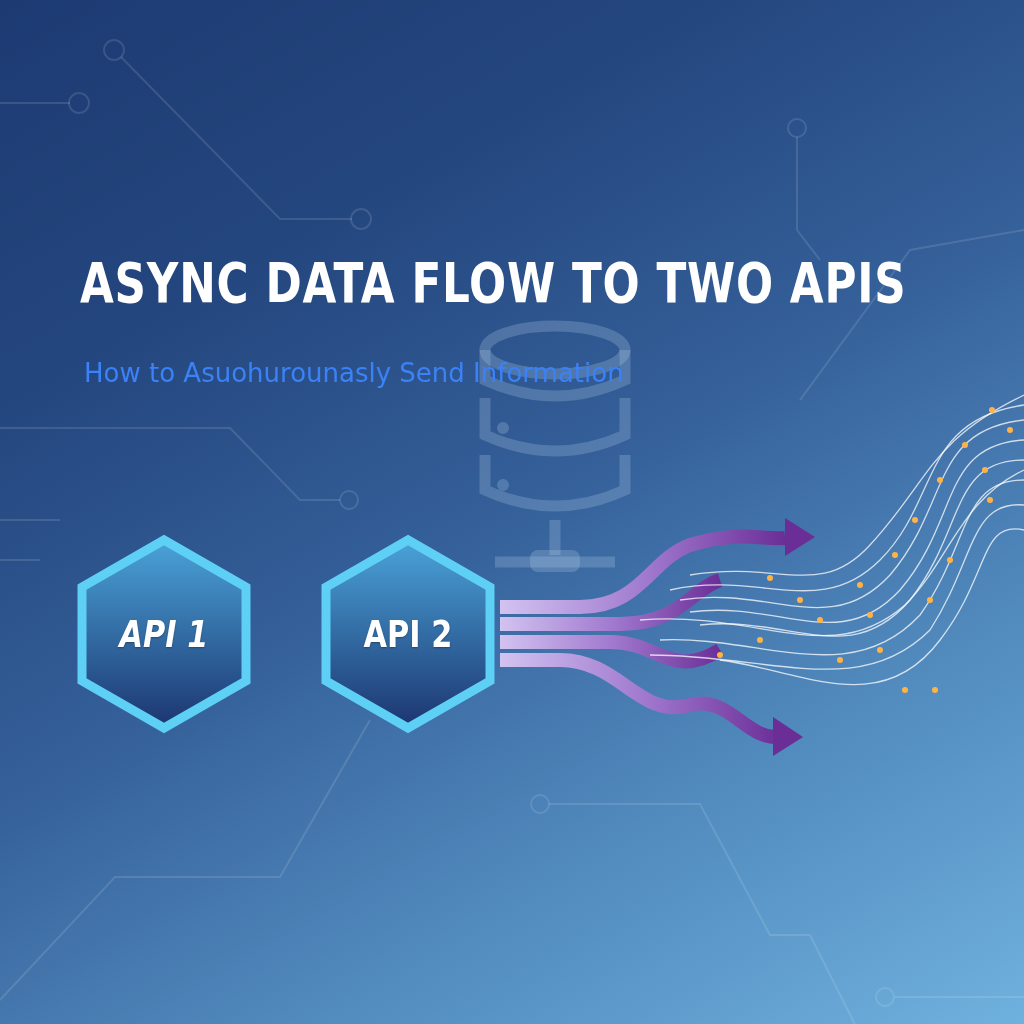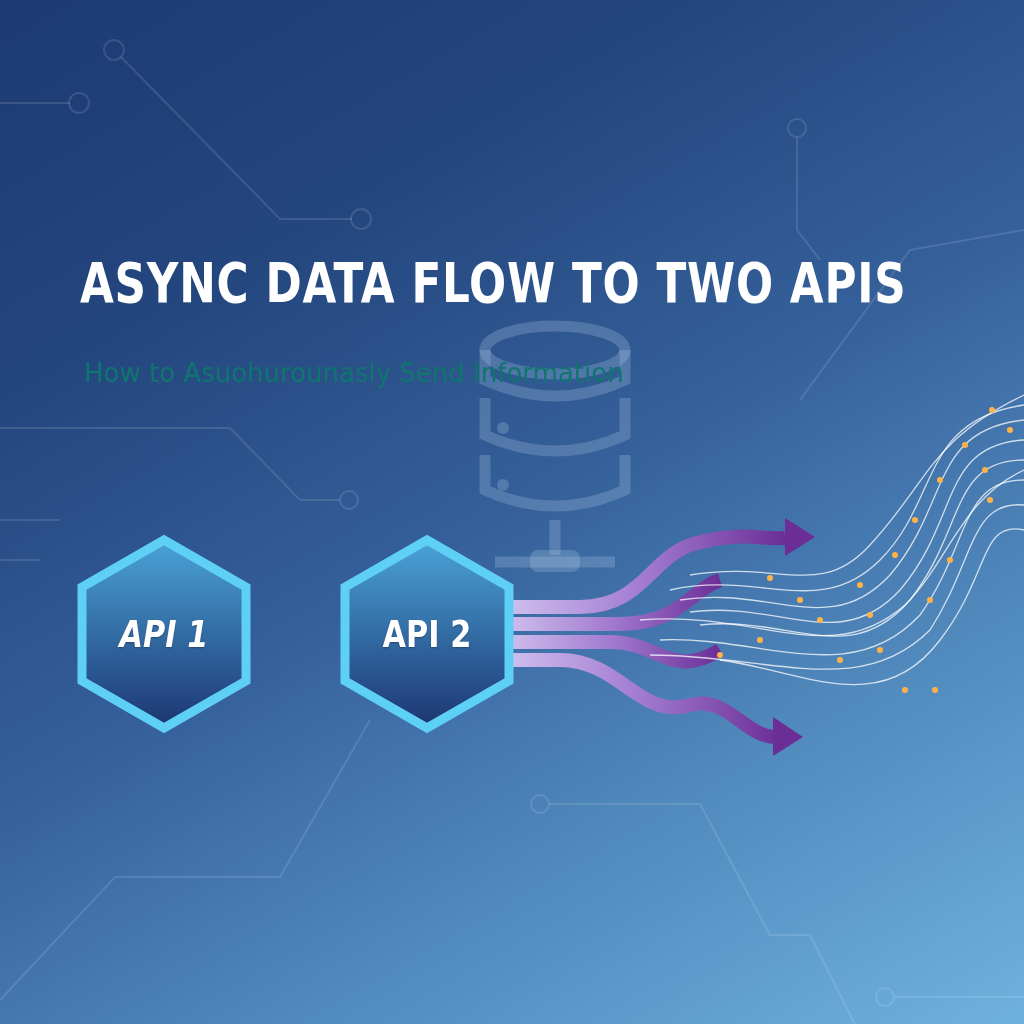--- a/index.html
+++ b/index.html
@@ -3,21 +3,21 @@
 <meta charset="utf-8">
 <style>
   html,body{margin:0;padding:0;}
   body{width:1024px;height:1024px;overflow:hidden;position:relative;
     background:linear-gradient(150deg,#1d3a73 0%,#24467e 25%,#35609a 50%,#4f87bb 72%,#6fb1de 100%);
     font-family:"Liberation Sans",sans-serif;}
   .layer{position:absolute;left:0;top:0;width:1024px;height:1024px;}
   .title{position:absolute;left:80px;top:250px;margin:0;color:#ffffff;
     font-family:"DejaVu Sans",sans-serif;font-weight:bold;font-size:56px;letter-spacing:1px;
     transform:scaleX(0.78);transform-origin:left center;white-space:nowrap;}
-  .subtitle{position:absolute;left:84px;top:358px;margin:0;color:#0f766e;
+  .subtitle{position:absolute;left:84px;top:358px;margin:0;color:#3b82f6;
     font-family:"DejaVu Sans",sans-serif;font-size:26px;white-space:nowrap;}
   .hex{position:absolute;width:176px;height:200px;}
   .hex-label{position:absolute;left:0;width:100%;top:78px;text-align:center;color:#fff;
     font-family:"DejaVu Sans",sans-serif;font-weight:bold;font-size:38px;
     transform:scaleX(0.8);text-shadow:0 1px 2px rgba(0,0,0,.3);}
 </style>
 </head>
 <body>
 
 <svg class="layer" viewBox="0 0 1024 1024">
@@ -124,21 +124,21 @@
         <linearGradient id="hf1" x1="0" x2="0" y1="0" y2="1">
           <stop offset="0" stop-color="#4aa3d8"></stop>
           <stop offset="1" stop-color="#1c3570"></stop>
         </linearGradient>
       </defs>
     <polygon points="88,6 170,53 170,147 88,194 6,147 6,53" fill="url(#hf1)" stroke="#5fd0f5" stroke-width="9"></polygon>
   </svg>
   <div class="hex-label">API 1</div>
 </div>
 
-<div class="hex" style="left:339px;top:534px;">
+<div class="hex" style="left:320px;top:534px;">
   <svg width="176" height="200" viewBox="0 0 176 200">
     <defs>
         <linearGradient id="hf2" x1="0" x2="0" y1="0" y2="1">
           <stop offset="0" stop-color="#4aa3d8"></stop>
           <stop offset="1" stop-color="#1c3570"></stop>
         </linearGradient>
       </defs>
     <polygon points="88,6 170,53 170,147 88,194 6,147 6,53" fill="url(#hf2)" stroke="#5fd0f5" stroke-width="9"></polygon>
   </svg>
   <div class="hex-label">API 2</div>

